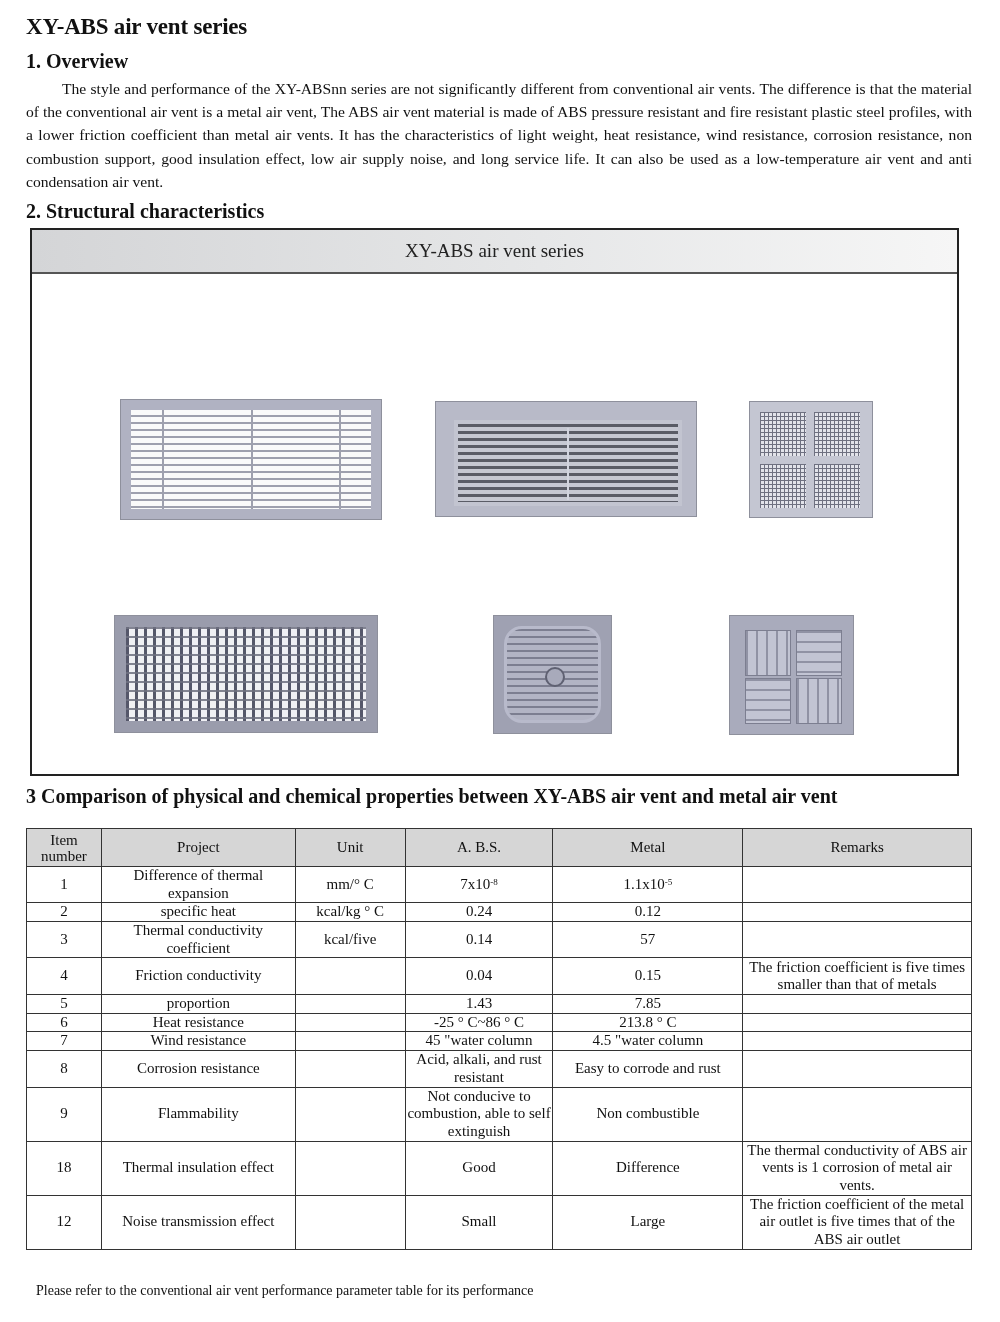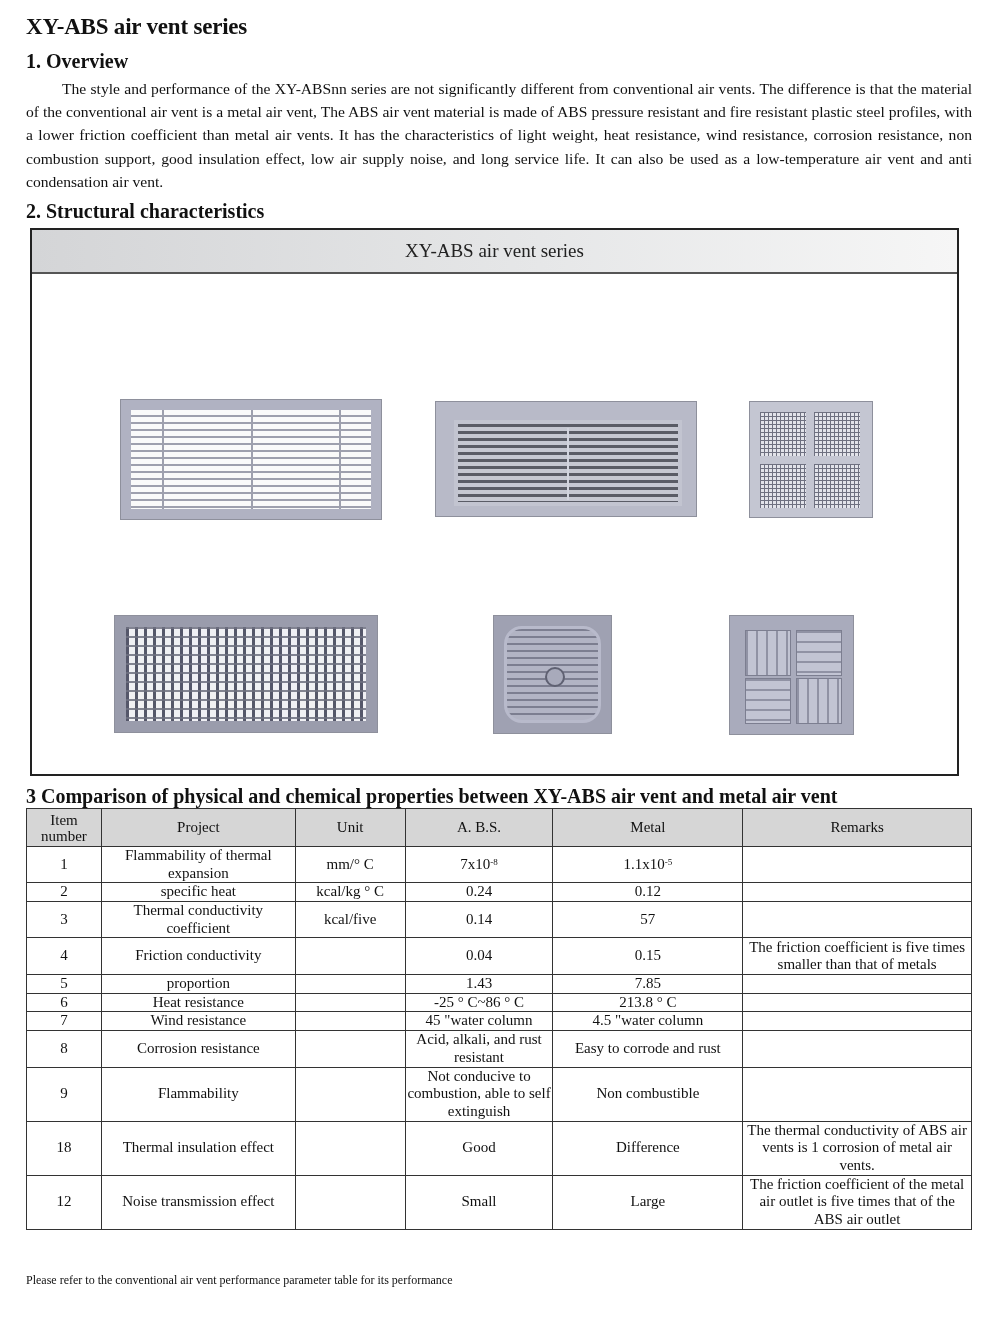--- a/index.html
+++ b/index.html
@@ -57,28 +57,28 @@
     repeating-linear-gradient(180deg, #7c7e90 0 2px, #b2b4c4 2px 7px); border: 3px solid #b8bacb; border-radius: 18px; }
   #v5 .hub { position:absolute; left:50%; top:50%; width:16px; height:16px; margin:-8px 0 0 -8px; border-radius:50%; border:2px solid #5f6172; background:#a8aabb; }
 
   
   #v6 { left: 697px; top: 341px; width: 125px; height: 120px; background: #a9abbc; }
   #v6 .q { position:absolute; width: 44px; height: 44px; border: 1px solid #7c7e90; }
   #v6 .qv { background: repeating-linear-gradient(90deg, #9092a4 0 2px, #c2c4d3 2px 10px); }
   #v6 .qh { background: repeating-linear-gradient(180deg, #9092a4 0 2px, #c2c4d3 2px 10px); }
 
   table.props {
-    position: absolute; left: 26px; top: 808px; width: 946px;
+    position: absolute; left: 26px; top: 828px; width: 946px;
     border-collapse: collapse; font-size: 15px; line-height: 17.5px; padding-left: 42px;
   }
   table.props th, table.props td {
     border: 1px solid #333; text-align: center; vertical-align: middle; padding: 0 1px; font-weight: normal;
   }
   table.props th { background: #d6d6d6; height: 37px; }
-  .note { position: absolute; left: 26px; top: 1273px; font-size: 12px; margin: 0; }
+  .note { position: absolute; left: 26px; top: 1273px; font-size: 14px; margin: 10px; }
   sup { font-size: 9px; vertical-align: top; position: relative; top: -2px; }
 </style>
 </head>
 <body>
 
 <h1 class="title">XY-ABS air vent series</h1>
 <h2 class="h2" style="top:50px">1. Overview</h2>
 <p class="para">The style and performance of the XY-ABSnn series are not significantly different from conventional air vents. The difference is that the material of the conventional air vent is a metal air vent, The ABS air vent material is made of ABS pressure resistant and fire resistant plastic steel profiles, with a lower friction coefficient than metal air vents. It has the characteristics of light weight, heat resistance, wind resistance, corrosion resistance, non combustion support, good insulation effect, low air supply noise, and long service life. It can also be used as a low-temperature air vent and anti condensation air vent.</p>
 <h2 class="h2" style="top:200px">2. Structural characteristics</h2>
 
@@ -134,21 +134,21 @@
       <th>Project</th>
       <th>Unit</th>
       <th>A. B.S.</th>
       <th>Metal</th>
       <th>Remarks</th>
     </tr>
   </thead>
   <tbody>
     <tr style="height:36px">
       <td>1</td>
-      <td>Flammability of thermal expansion</td>
+      <td>Difference of thermal expansion</td>
       <td>mm/° C</td>
       <td><span>7x10</span><sup>-8</sup></td>
       <td><span>1.1x10</span><sup>-5</sup></td>
       <td></td>
     </tr>
     <tr style="height:19px">
       <td>2</td>
       <td>specific heat</td>
       <td>kcal/kg ° C</td>
       <td>0.24</td>

